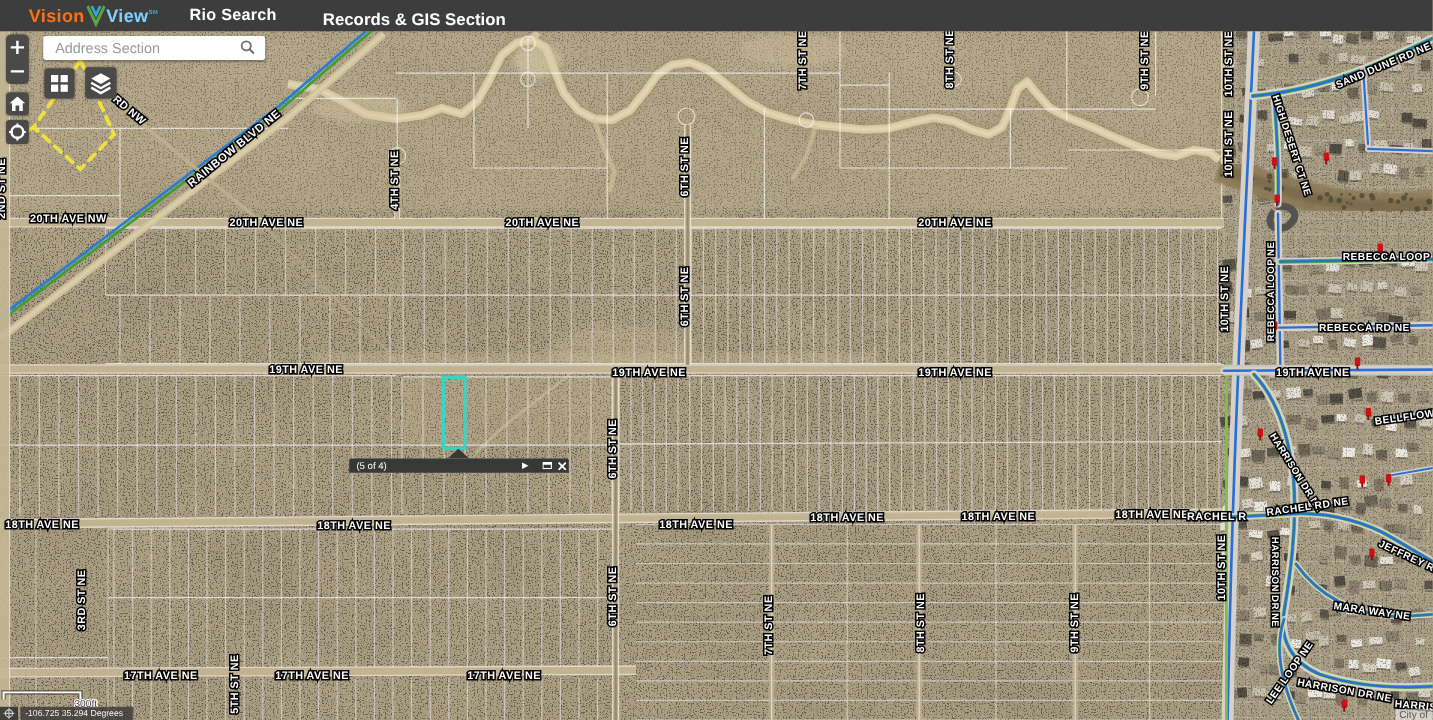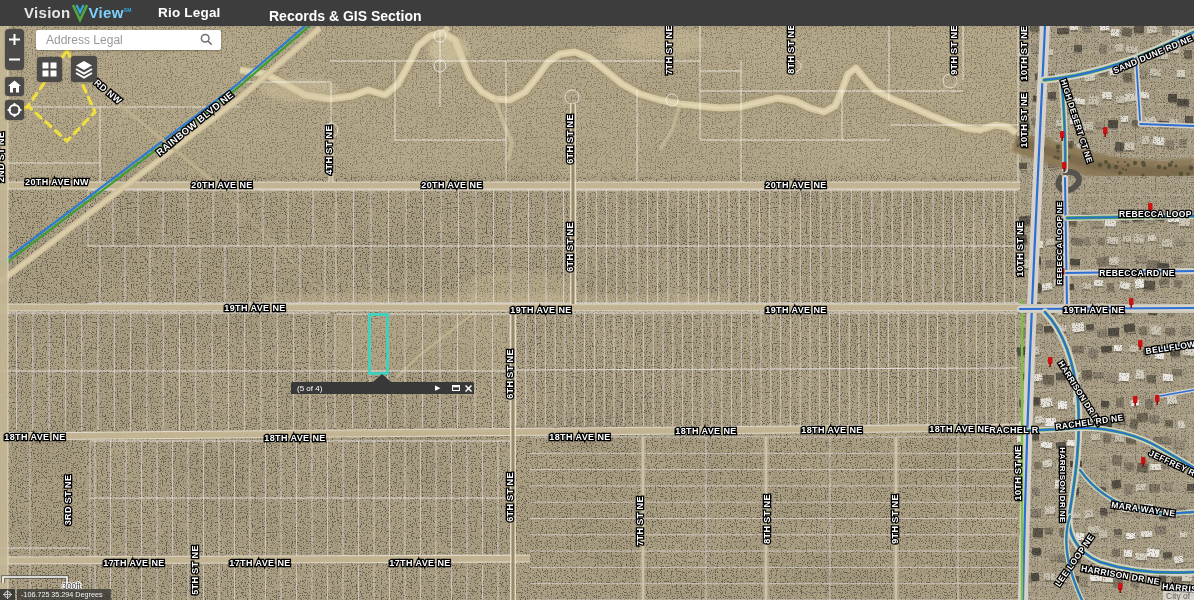--- a/index.html
+++ b/index.html
@@ -1,19 +1,19 @@
 <!DOCTYPE html>
 <html><head>
 <meta charset="utf-8">
 <style>
   html,body{margin:0;padding:0;}
   body{width:1194px;height:600px;overflow:hidden;font-family:"Liberation Sans",sans-serif;position:relative;background:#b1a584;}
   #topbar{position:absolute;left:0;top:0;width:1194px;height:26px;background:#3d3d3d;z-index:50;}
   #logo{position:absolute;left:24px;top:3px;font-size:15px;font-weight:bold;letter-spacing:.3px;}
-  #logo .vis{color:#e5e5e5;}
+  #logo .vis{color:#f97316;}
   #logo .view{color:#7dd3fc;}
   #logo .sm{font-size:5px;color:#35a9dd;vertical-align:super;}
   #rr{position:absolute;left:158px;top:5px;color:#fff;font-size:13.5px;font-weight:bold;letter-spacing:.2px;}
   #rgs{position:absolute;left:269px;top:8px;color:#fff;font-size:14px;font-weight:bold;}
   #map{position:absolute;left:0;top:26px;width:1194px;height:574px;}
   .btn{position:absolute;background:#4b4a48;border-radius:3px;z-index:60;box-shadow:0 0 2px rgba(0,0,0,.4);}
   #searchbox{position:absolute;left:36px;top:30px;width:185px;height:20px;background:#fff;border-radius:2px;z-index:60;box-shadow:0 1px 2px rgba(0,0,0,.3);}
   #searchbox span{position:absolute;left:10px;top:3px;color:#999;font-size:12px;}
   #popup{position:absolute;left:291px;top:382px;width:183px;height:97px;z-index:70;}
   #pophead{position:absolute;left:0;top:0;width:183px;height:12px;background:#383838;border-radius:2px 2px 0 0;}
@@ -1513,25 +1513,25 @@
 <rect x="17" y="563" width="94" height="11" fill="#2d2d2d" opacity="0.72"></rect>
 <text x="21" y="571" font-size="7.2" fill="#f2f2f2">-106.725 35.294 Degrees</text>
 <rect x="1163" y="565" width="31" height="9" fill="#ffffff" opacity="0.55"></rect>
 <text x="1166" y="572.5" font-size="8.5" fill="#5c5c5c">City of</text>
     </svg></div>
 <div id="topbar">
   <div id="logo"><span class="vis">Vision</span><svg style="vertical-align:-5px;margin:0 1px" width="16" height="20" viewBox="0 0 16 20">
         <path d="M1 2 L8 17 L15 2" fill="none" stroke="#56a53c" stroke-width="2.6"></path>
         <path d="M4.5 2 L8 9.5 L11.5 2" fill="none" stroke="#35a9dd" stroke-width="2.2"></path>
       </svg><span class="view">View</span><span class="sm">SM</span></div>
-  <div id="rr">Rio Legal</div>
+  <div id="rr">Rio Search</div>
   <div id="rgs">Records &amp; GIS Section</div>
 </div>
 <div id="searchbox">
-    <span>Address Legal</span>
+    <span>Address Section</span>
   <svg style="position:absolute;right:8px;top:3px" width="13" height="13" viewBox="0 0 13 13">
       <circle cx="5.2" cy="5.2" r="3.8" fill="none" stroke="#6e6e6e" stroke-width="1.5"></circle>
       <line x1="8" y1="8" x2="11.6" y2="11.6" stroke="#6e6e6e" stroke-width="1.6"></line>
     </svg>
 </div>
 <div class="btn" id="zpanel" style="left:5px;top:29px;width:19px;height:41px;border-radius:4px;">
   <svg width="19" height="41" viewBox="0 0 19 41">
     <line x1="4" y1="10.5" x2="15" y2="10.5" stroke="#fff" stroke-width="2"></line>
     <line x1="9.5" y1="5" x2="9.5" y2="16" stroke="#fff" stroke-width="2"></line>
     <line x1="4" y1="30.5" x2="15" y2="30.5" stroke="#fff" stroke-width="2"></line>

